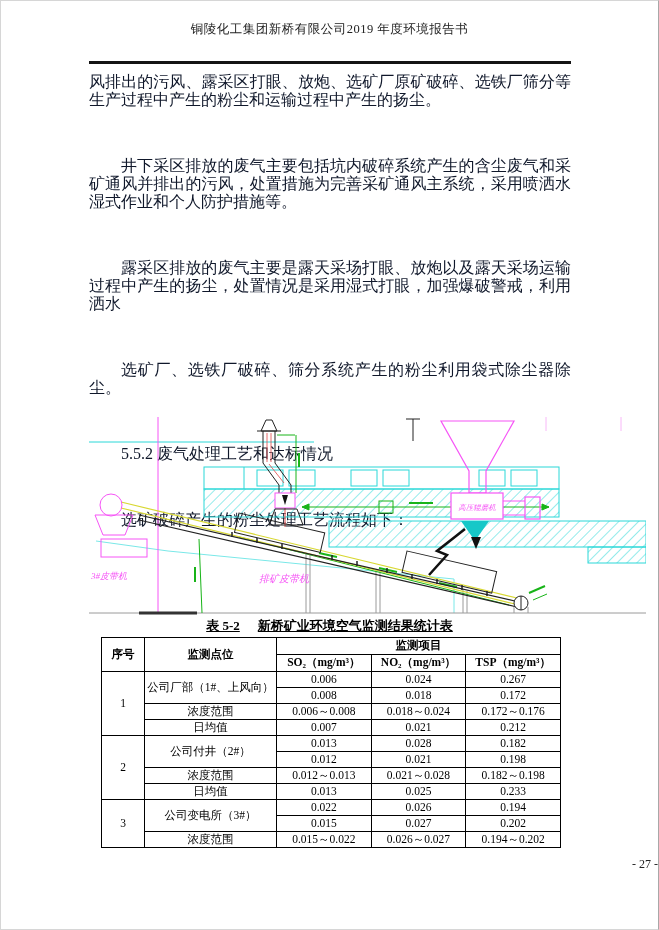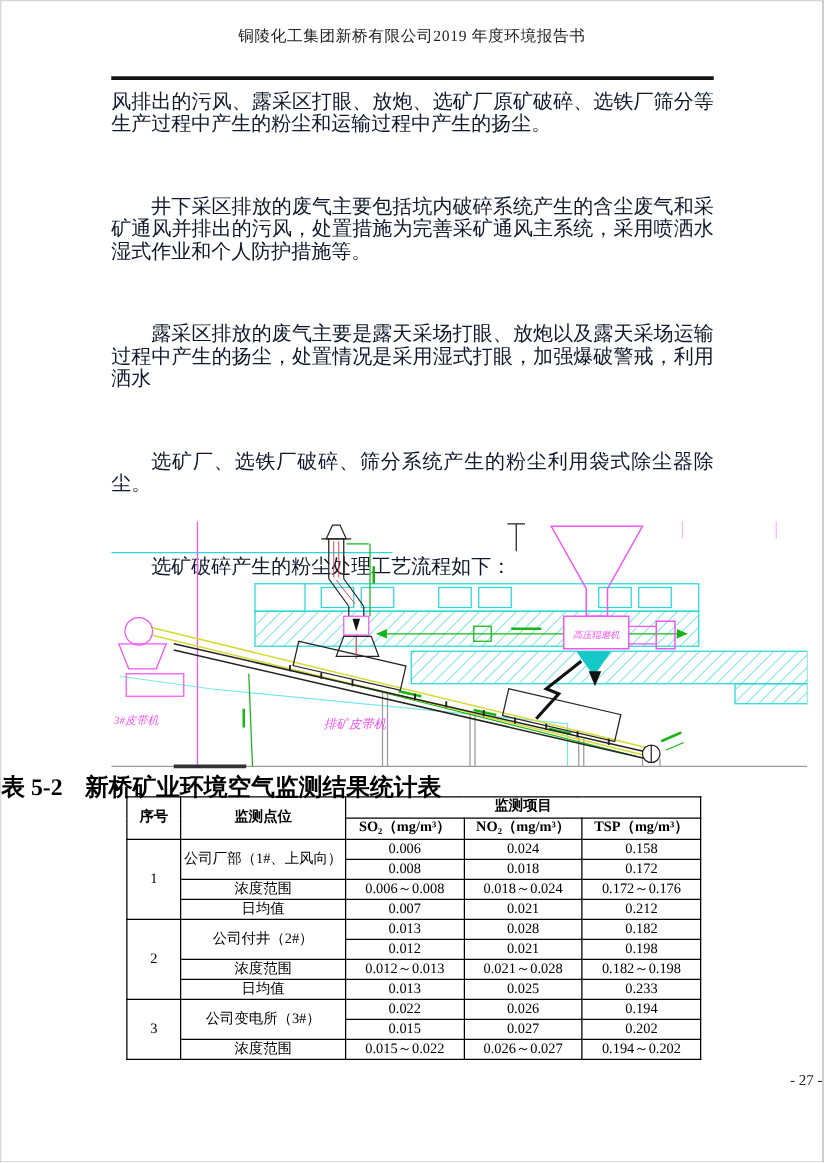--- a/index.html
+++ b/index.html
@@ -19,21 +19,21 @@
   .body-text {
     position:absolute; top:72px; left:88px; width:482px;
     font-size:16px; line-height:18px; text-align:justify; color:#0f172a;
   }
   .body-text p { margin:0 0 2px 0; }
   .body-text p.indent { text-indent:2em;margin-top:48px; }
   .diagram-wrap { position:absolute; top:416px; left:88px; width:557px; height:204px; }
   .cad-label { font-family:"Liberation Serif","DejaVu Serif",serif; font-style:italic; }
   .table-caption {
     position:absolute; top:616px; left:0; width:100%;
-    text-align:left; font-weight:bold; font-size:19px; color:#000;
+    text-align:center; font-weight:bold; font-size:13px; color:#000;text-decoration:underline;
   }
   .table-caption .cap-label { margin-right:18px; }
   table.air-table {
     position:absolute; top:636px; left:100px; width:460px;
     border-collapse:collapse; table-layout:fixed;
     font-size:11.5px; text-align:center; color:#000;
   }
   table.air-table th, table.air-table td {
     border:1px solid #000; padding:0 2px; height:16px; line-height:1.15;
     font-weight:normal; vertical-align:middle; word-break:break-all;
@@ -52,20 +52,21 @@
 <div class="page">
 
   <div class="header-title">铜陵化工集团新桥有限公司2019 年度环境报告书</div>
   <div class="header-rule"></div>
 
   <div class="body-text">
     <p>风排出的污风、露采区打眼、放炮、选矿厂原矿破碎、选铁厂筛分等生产过程中产生的粉尘和运输过程中产生的扬尘。</p>
     <p class="indent">井下采区排放的废气主要包括坑内破碎系统产生的含尘废气和采矿通风并排出的污风，处置措施为完善采矿通风主系统，采用喷洒水湿式作业和个人防护措施等。</p>
     <p class="indent">露采区排放的废气主要是露天采场打眼、放炮以及露天采场运输过程中产生的扬尘，处置情况是采用湿式打眼，加强爆破警戒，利用洒水</p>
     <p class="indent">选矿厂、选铁厂破碎、筛分系统产生的粉尘利用袋式除尘器除尘。</p>
+    <p class="indent">5.5.2 废气处理工艺和达标情况</p>
     <p class="indent">选矿破碎产生的粉尘处理工艺流程如下：</p>
   </div>
 
   <div class="diagram-wrap">
     <svg width="557" height="204" viewBox="0 0 557 204">
       <defs>
         <pattern id="hatch" width="7" height="7" patternUnits="userSpaceOnUse" patternTransform="rotate(45)">
           <line x1="0" y1="0" x2="0" y2="7" stroke="#2ad8d8" stroke-width="1"></line>
         </pattern>
       </defs>
@@ -215,21 +216,21 @@
         <th class="col-tsp">TSP（mg/m³）</th>
       </tr>
     </thead>
     <tbody>
 
       <tr>
         <td rowspan="4">1</td>
         <td rowspan="2">公司厂部（1#、上风向）</td>
         <td>0.006</td>
         <td>0.024</td>
-        <td>0.158</td>
+        <td>0.267</td>
       </tr>
       <tr>
         <td>0.008</td>
         <td>0.018</td>
         <td>0.172</td>
       </tr>
       <tr>
         <td>浓度范围</td>
         <td>0.006～0.008</td>
         <td>0.018～0.024</td>

